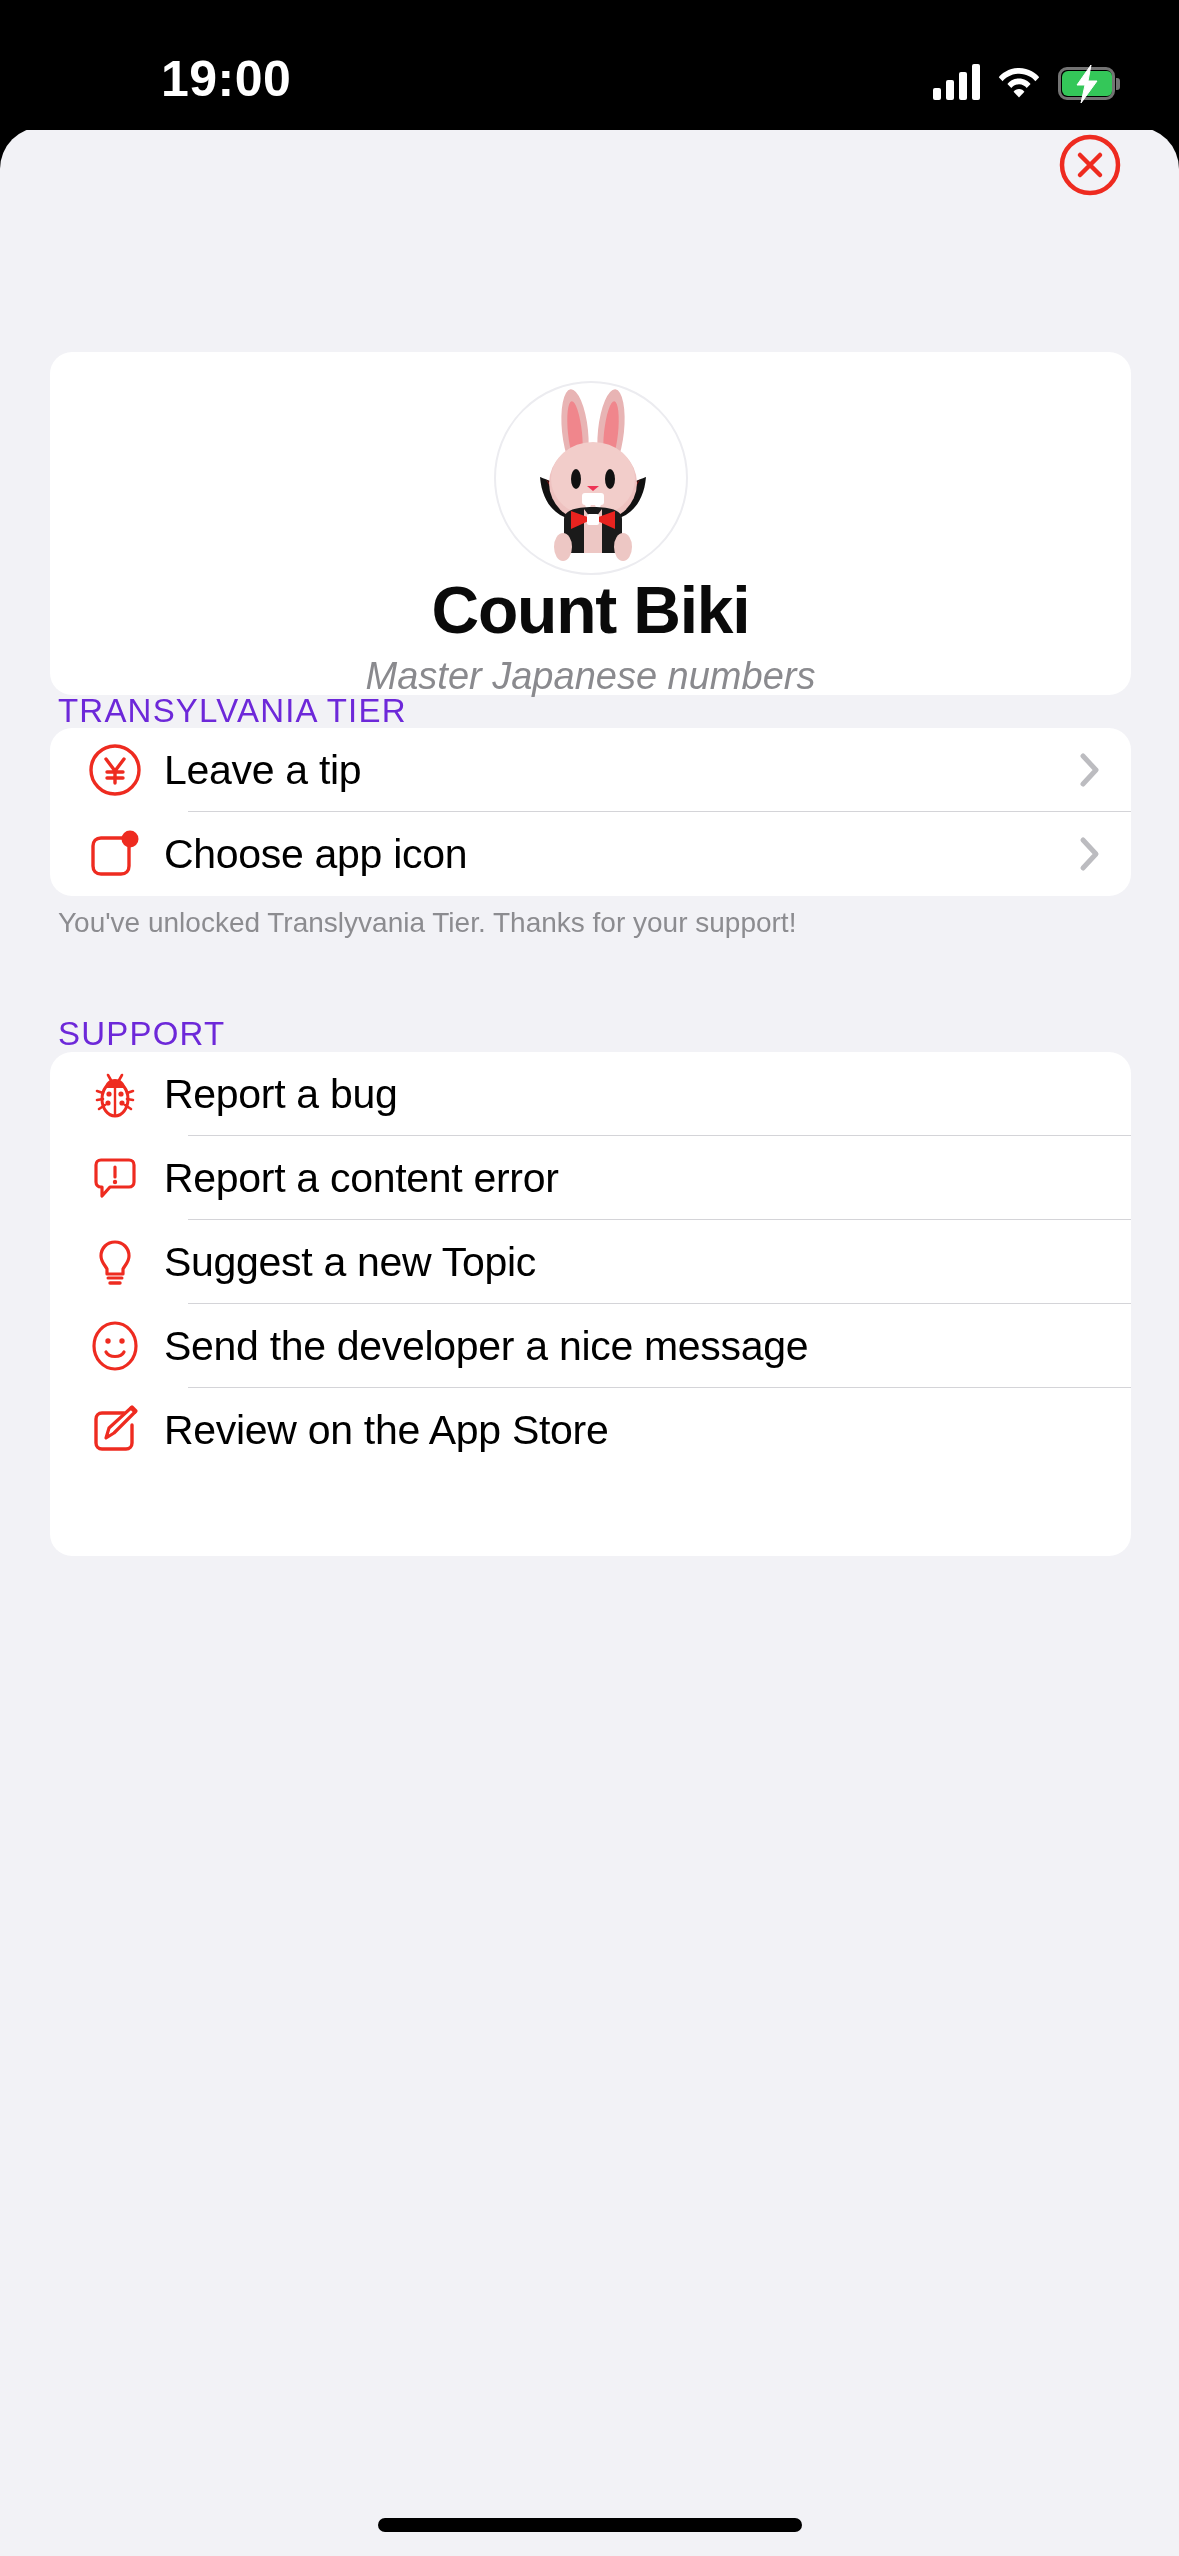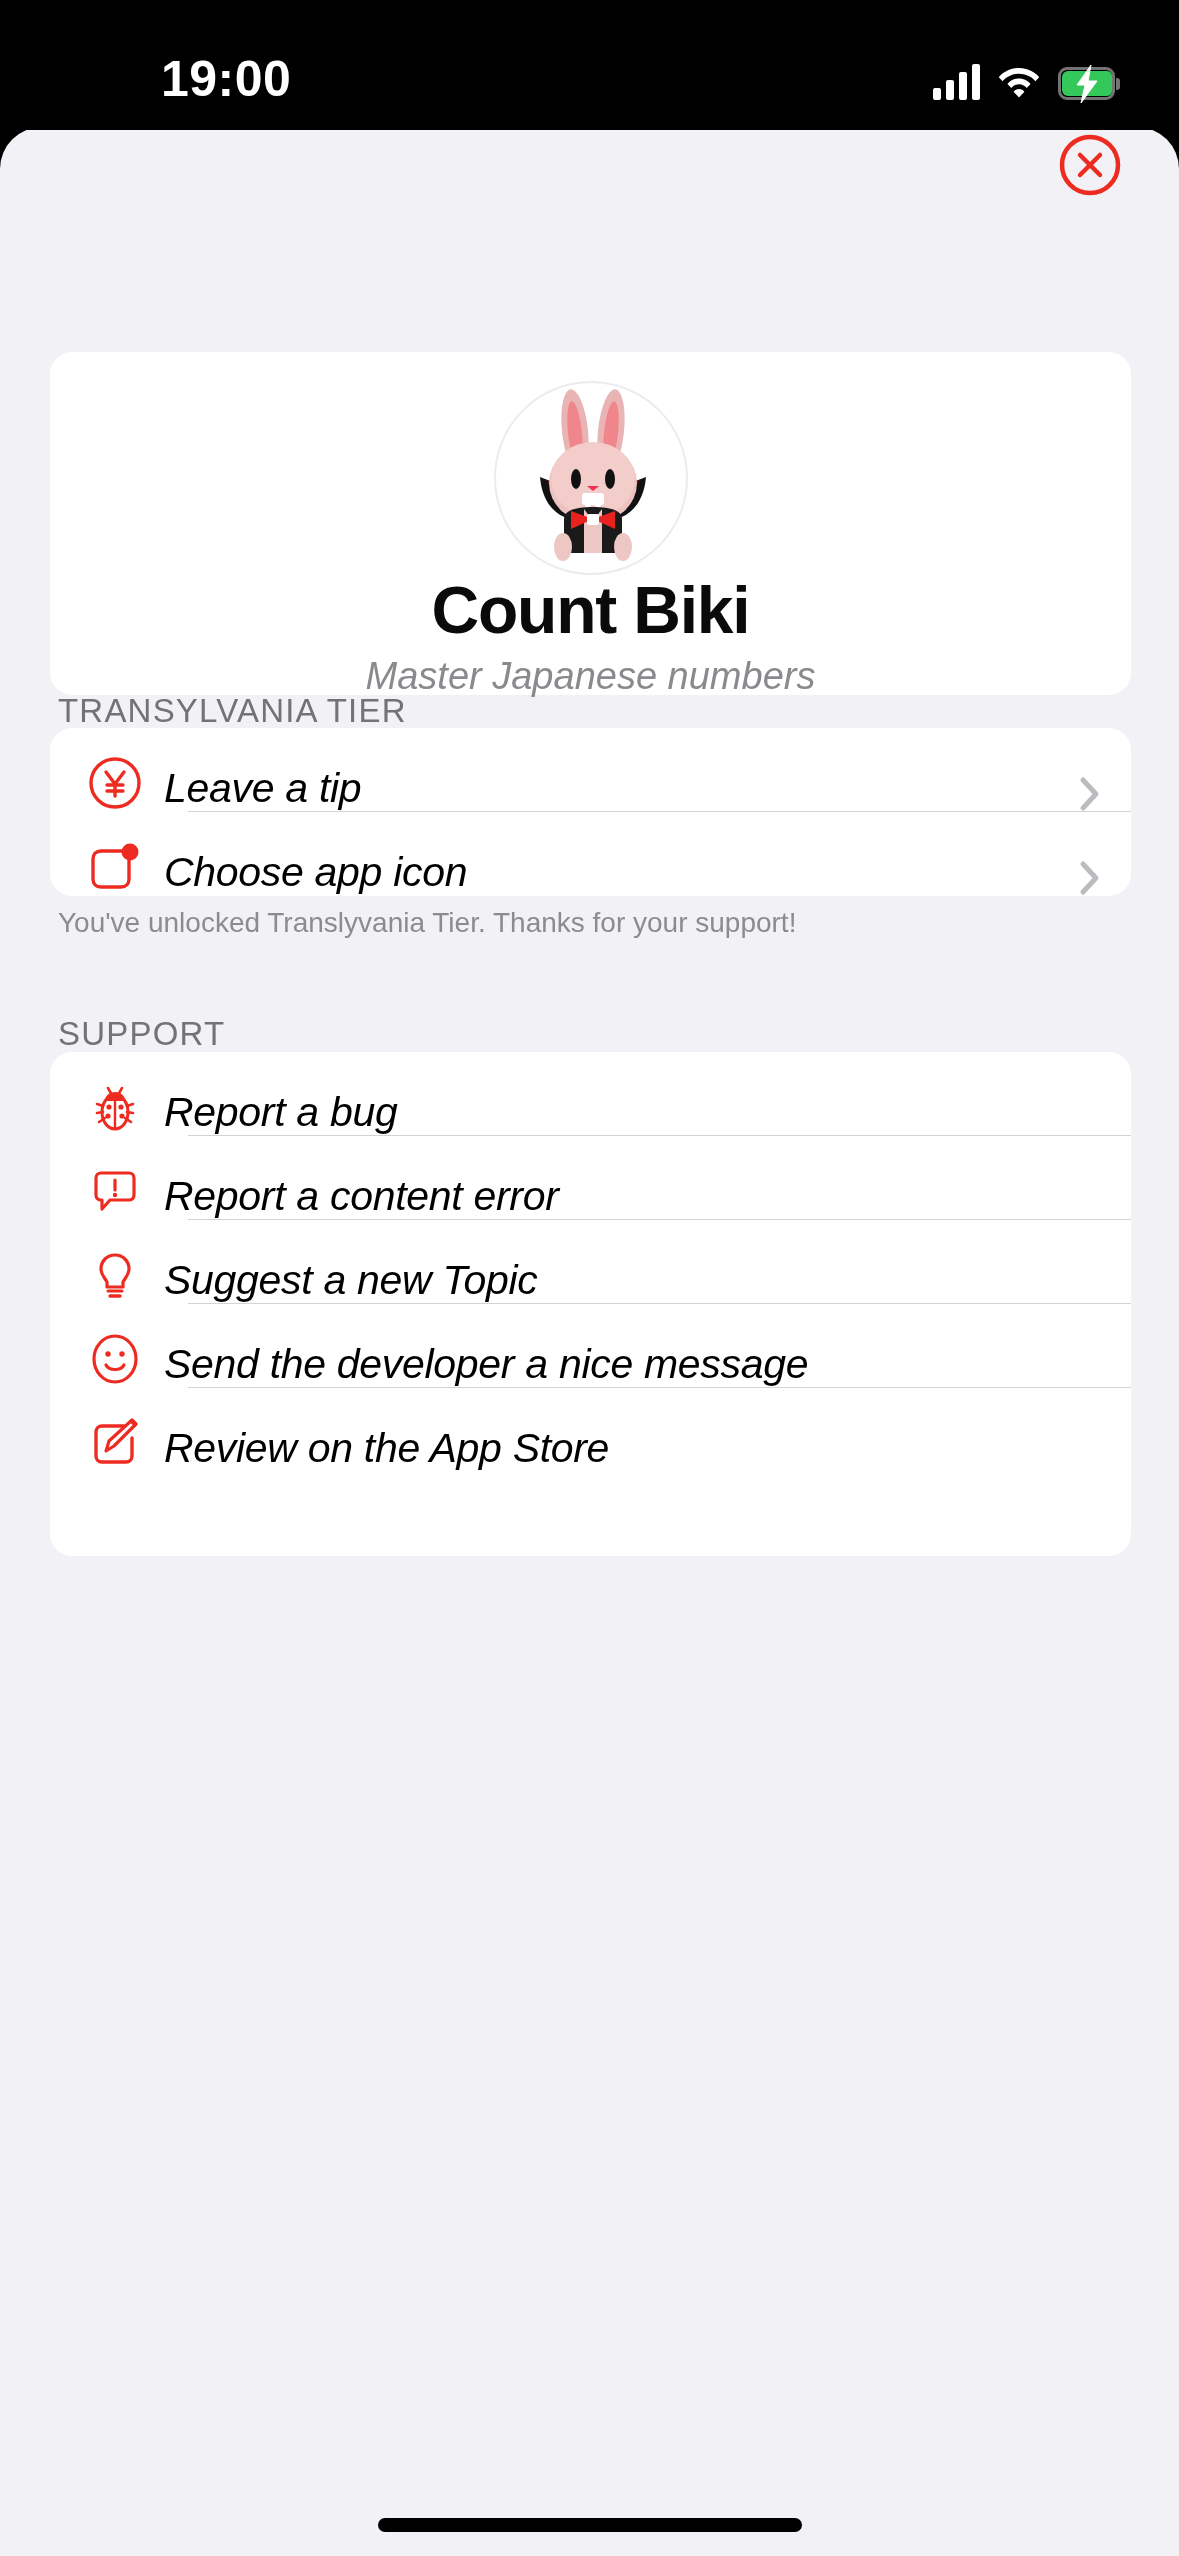--- a/index.html
+++ b/index.html
@@ -112,21 +112,21 @@
   .app-sub {
     position:absolute; left:0; top:305px; width:100%;
     text-align:center;
     font-size:38px; font-style:italic; color:#8a8a8e;
     line-height:1;
   }
 
   
   .sec-header {
     position:absolute; left:58px;
-    font-size:33px; color:#737373;
+    font-size:33px; color:#6d28d9;
     letter-spacing:1.2px;
   }
   .sec-footer {
     position:absolute; left:58px;
     width:1000px;
     font-size:28px; color:#8c8c90;
     line-height:1.32;
   }
 
   
@@ -134,22 +134,22 @@
     position:absolute;
     left:50px;
     width:1081px;
     background:#fff;
     border-radius:22px;
     overflow:hidden;
   }
   .row {
     position:relative;
     height:84px;
-    display:flex; align-items:flex-end;
-    padding-left:36px; padding-right:30px;font-style:italic;
+    display:flex; align-items:center;
+    padding-left:36px; padding-right:30px;
   }
   .row-icon {
     width:78px; min-width:78px;
     display:flex; align-items:center; justify-content:flex-start;
   }
   .row-label {
     flex:1;
     font-size:41px; color:#000;
     letter-spacing:-0.3px;
     white-space:nowrap;

